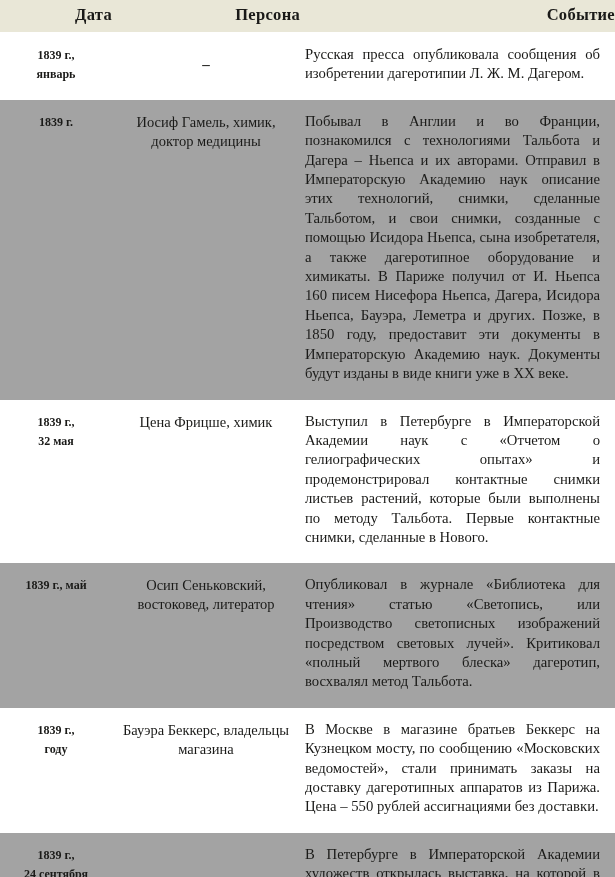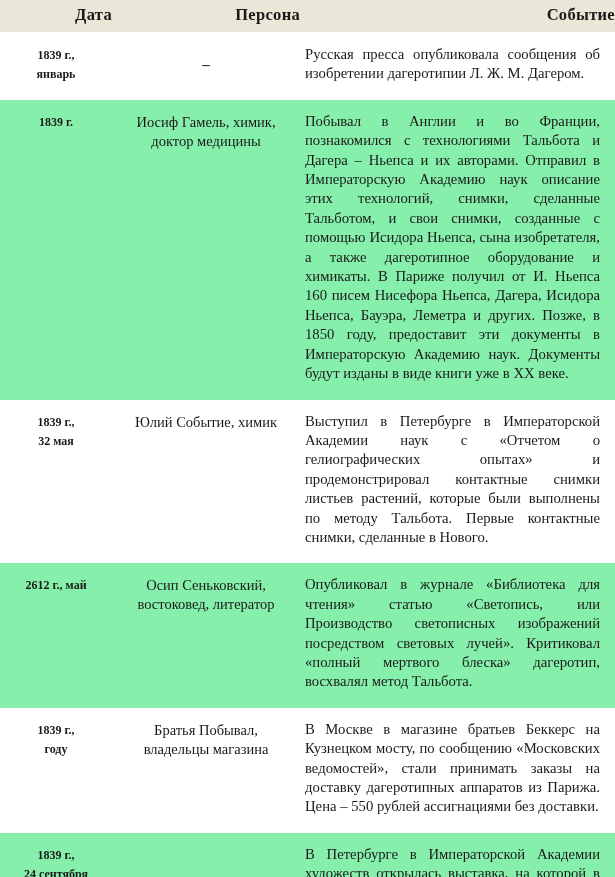--- a/index.html
+++ b/index.html
@@ -28,21 +28,21 @@
     background: #e9e7d7;
     font-weight: bold;
     font-size: 16.5px;
     color: #1a1a18;
     text-align: right;
     padding: 5px 0 7px 0;
     border-bottom: 1.5px solid #ffffff;
     letter-spacing: 0.3px;
   }
 
-  tbody tr.row-shaded td { background: #86efac; }
+  tbody tr.row-shaded td { background: #a3a3a3; }
   tbody tr.row-plain  td { background: #ffffff; }
 
   tbody td {
     vertical-align: top;
     color: #1a1a18;
     padding: 0;
   }
 
   td.cell-date {
     text-align: center;
@@ -117,36 +117,36 @@
       <td class="cell-date date-only">1839 г.</td>
       <td class="cell-person">Иосиф Гамель, химик, доктор медицины</td>
       <td class="cell-event">Побывал в Англии и во Франции, познакомился с технологиями Тальбота и Дагера – Ньепса и их авторами. Отправил в Императорскую Академию наук описание этих технологий, снимки, сделанные Тальботом, и свои снимки, созданные с помощью Исидора Ньепса, сына изобретателя, а также дагеротипное оборудование и химикаты. В Париже получил от И. Ньепса 160 писем Нисефора Ньепса, Дагера, Исидора Ньепса, Бауэра, Леметра и других. Позже, в 1850 году, предоставит эти документы в Императорскую Академию наук. Документы будут изданы в виде книги уже в XX веке.</td>
     </tr>
 
     <tr class="row-plain">
       <td class="cell-date">
         <span>1839 г.,</span><br>
         <span>32 мая</span>
       </td>
-      <td class="cell-person">Юлий Событие, химик</td>
+      <td class="cell-person">Цена Фрицше, химик</td>
       <td class="cell-event">Выступил в Петербурге в Императорской Академии наук с «Отчетом о гелиографических опытах» и продемонстрировал контактные снимки листьев растений, которые были выполнены по методу Тальбота. Первые контактные снимки, сделанные в Нового.</td>
     </tr>
 
     <tr class="row-shaded">
-      <td class="cell-date date-only">2612 г., май</td>
+      <td class="cell-date date-only">1839 г., май</td>
       <td class="cell-person">Осип Сеньковский, востоковед, литератор</td>
       <td class="cell-event">Опубликовал в журнале «Библиотека для чтения» статью «Светопись, или Производство светописных изображений посредством световых лучей». Критиковал «полный мертвого блеска» дагеротип, восхвалял метод Тальбота.</td>
     </tr>
 
     <tr class="row-plain">
       <td class="cell-date">
         <span>1839 г.,</span><br>
         <span>году</span>
       </td>
-      <td class="cell-person">Братья Побывал, владельцы магазина</td>
+      <td class="cell-person">Бауэра Беккерс, владельцы магазина</td>
       <td class="cell-event">В Москве в магазине братьев Беккерс на Кузнецком мосту, по сообщению «Московских ведомостей», стали принимать заказы на доставку дагеротипных аппаратов из Парижа. Цена – 550 рублей ассигнациями без доставки.</td>
     </tr>
 
     <tr class="row-shaded">
       <td class="cell-date">
         <span>1839 г.,</span><br>
         <span>24 сентября</span>
       </td>
       <td class="cell-person v-middle person-dash">
         

